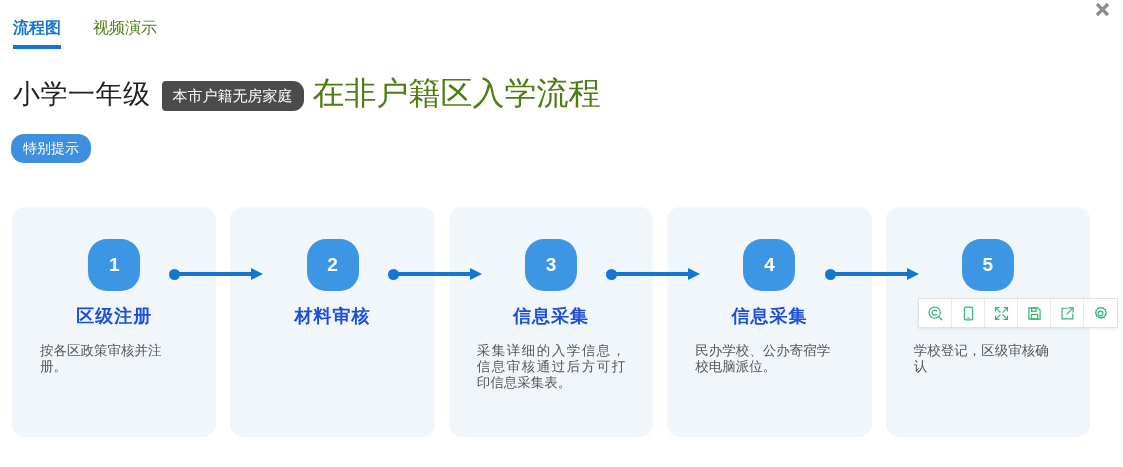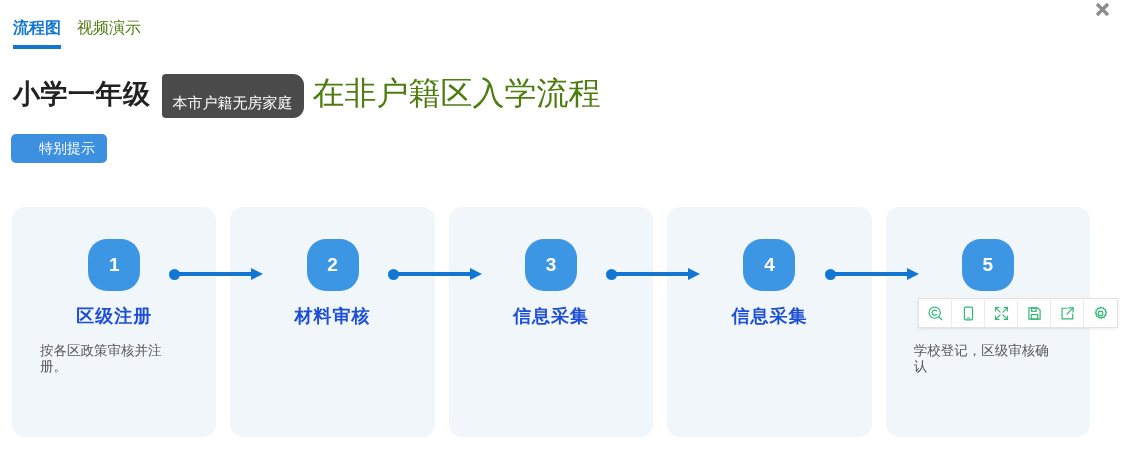--- a/index.html
+++ b/index.html
@@ -32,21 +32,21 @@
   }
   .close-btn svg { display: block; }
 
   
   .tabs {
     position: absolute;
     top: 17px;
     left: 13px;
     display: flex;
     align-items: center;
-    gap: 16px;
+    gap: 32px;
   }
   .tab {
     position: relative;
     font-size: 16px;
     line-height: 22px;
     color: #4d7c0f;
     padding-bottom: 10px;
     cursor: pointer;
     white-space: nowrap;
   }
@@ -68,32 +68,32 @@
   .heading {
     position: absolute;
     top: 72px;
     left: 13px;
     display: flex;
     align-items: center;
     white-space: nowrap;
   }
   .heading-strong {
     font-size: 27px;
-    font-weight: bold;
+    font-weight: normal;
     color: #222222;
     letter-spacing: 0.5px;
   }
   .heading-badge {
     display: inline-block;
     margin: 0 9px 0 11px;
     background: #4b4b4b;
     color: #ffffff;
     font-size: 15px;
     line-height: 1;
-    padding: 21px 11px 8px 11px;
+    padding: 7px 11px 8px 11px;
     border-radius: 4px 11px 11px 4px;
     position: relative;
     top: 2px;
   }
   .heading-tail {
     font-size: 32px;
     color: #4d7c0f;
     font-weight: normal;
   }
 
@@ -104,22 +104,22 @@
     left: 11px;
     display: flex;
     align-items: center;
     white-space: nowrap;
   }
   .notice-badge {
     background: #3d8fdf;
     color: #ffffff;
     font-size: 14px;
     line-height: 1;
-    padding: 7px 12px 8px 28px;
-    border-radius: 5px;
+    padding: 7px 12px 8px 12px;
+    border-radius: 13px;
   }
   .notice-text {
     margin-left: 14px;
     font-size: 15px;
     color: #333333;
   }
 
   
   .flow {
     position: absolute;
@@ -286,30 +286,32 @@
     <div class="connector">
       <span class="dot"></span>
       <span class="line"></span>
       <span class="head"></span>
     </div>
   </div>
 
   <div class="step-card">
     <div class="step-badge">3</div>
     <div class="step-title">信息采集</div>
+    <div class="step-desc">采集详细的入学信息，信息审核通过后方可打印信息采集表。</div>
     <div class="connector">
       <span class="dot"></span>
       <span class="line"></span>
       <span class="head"></span>
     </div>
   </div>
 
   <div class="step-card">
     <div class="step-badge">4</div>
     <div class="step-title">信息采集</div>
+    <div class="step-desc center-ish">民办学校、公办寄宿学校电脑派位。</div>
     <div class="connector">
       <span class="dot"></span>
       <span class="line"></span>
       <span class="head"></span>
     </div>
   </div>
 
   <div class="step-card">
     <div class="step-badge">5</div>
     <div class="step-title">进行预登记</div>

